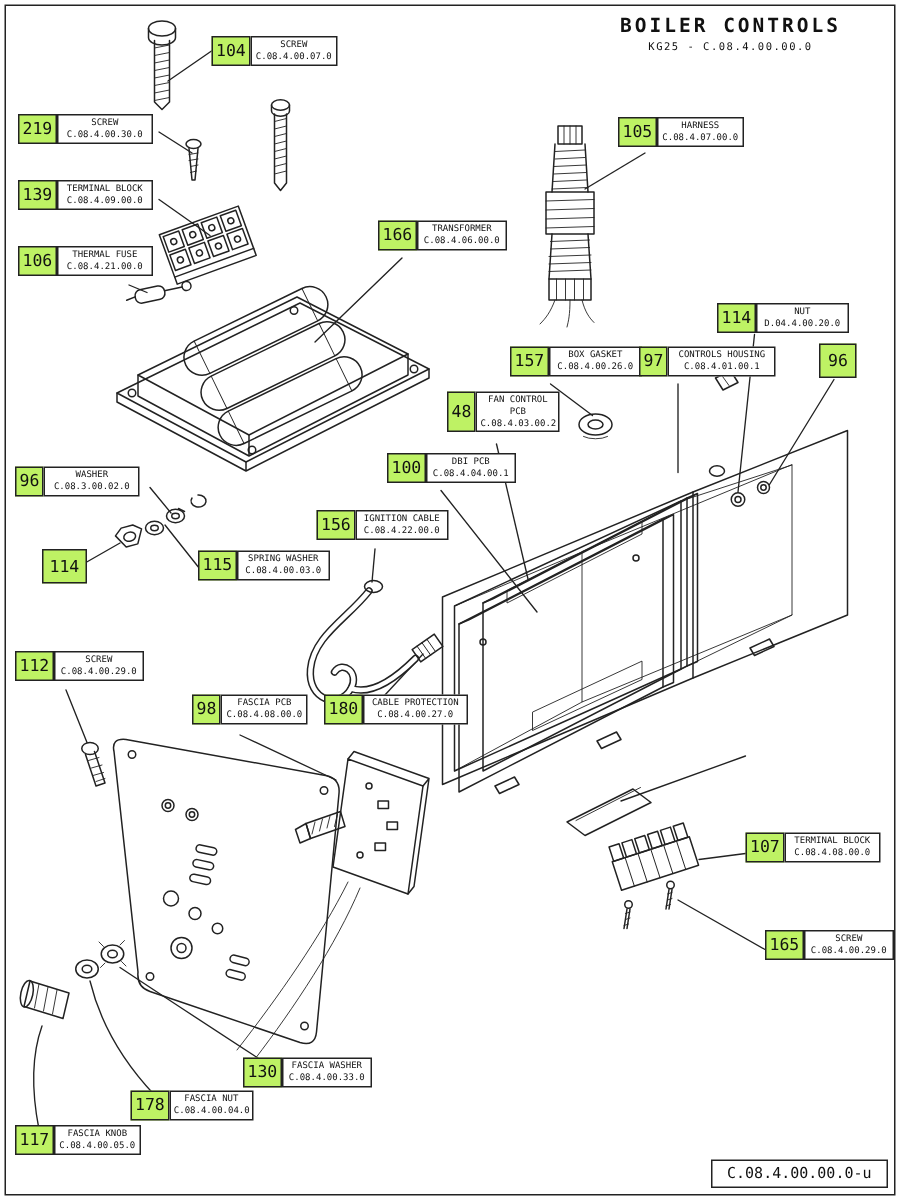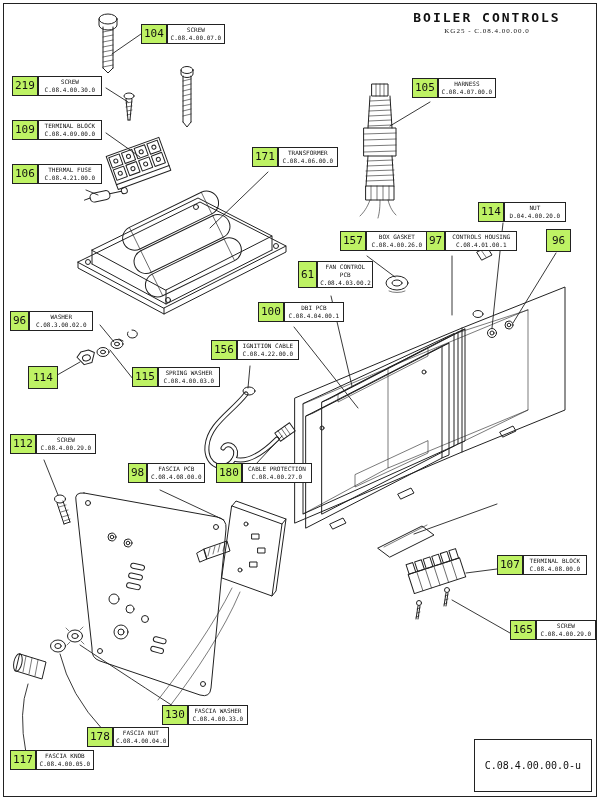--- a/index.html
+++ b/index.html
@@ -8,23 +8,23 @@
   .frame{position:absolute;inset:3px;border:1px solid #222;}
   svg.draw{position:absolute;left:0;top:0;}
   svg.draw *{stroke:#222;fill:none;stroke-width:1;stroke-linecap:round;stroke-linejoin:round;}
   svg.draw .thin{stroke-width:0.6;}
   svg.draw .lead{stroke-width:0.9;}
   svg.draw .cable{stroke-width:5;}
   svg.draw .cablecore{stroke:#fff;stroke-width:3;}
   .titleblock{position:absolute;right:18px;top:10px;width:190px;text-align:center;}
   .t1{font-size:13px;font-weight:bold;letter-spacing:2px;white-space:nowrap;}
   .t2{font-size:12px;font-weight:bold;letter-spacing:3px;margin-top:1px;}
-  .t3{font-size:7px;margin-top:2px;letter-spacing:1px;font-family:Liberation Serif, serif;}
+  .t3{font-size:7px;margin-top:2px;letter-spacing:1px;}
   .footerbox{position:absolute;right:8px;bottom:8px;border:1px solid #222;
-             padding:20px 10px;font-size:10px;background:#fff;}
+             padding:3px 10px;font-size:10px;background:#fff;}
   .label{position:absolute;display:flex;align-items:stretch;z-index:5;}
   .label .num{border:1px solid #222;background:#bef264;font-size:11px;padding:1px 2px;
               display:flex;align-items:center;justify-content:center;}
   .label .txt{border:1px solid #222;background:#fff;font-size:6px;line-height:1.3;
               text-align:center;padding:1px 2px;display:flex;flex-direction:column;
               justify-content:center;}
   .label .pname{text-transform:uppercase;word-break:normal;}
 </style>
 </head>
 <body>
@@ -307,37 +307,37 @@
 
   <div class="label" style="left:12px;top:76px">
     <div class="num">219</div>
     <div class="txt" style="width:58px">
       <div class="pname">SCREW</div>
       <div class="pcode">C.08.4.00.30.0</div>
     </div>
   </div>
 
   <div class="label" style="left:12px;top:120px">
-    <div class="num">109</div>
+    <div class="num">139</div>
     <div class="txt" style="width:58px">
       <div class="pname">TERMINAL BLOCK</div>
       <div class="pcode">C.08.4.09.00.0</div>
     </div>
   </div>
 
   <div class="label" style="left:12px;top:164px">
     <div class="num">106</div>
     <div class="txt" style="width:58px">
       <div class="pname">THERMAL FUSE</div>
       <div class="pcode">C.08.4.21.00.0</div>
     </div>
   </div>
 
   <div class="label" style="left:252px;top:147px">
-    <div class="num">171</div>
+    <div class="num">166</div>
     <div class="txt" style="width:54px">
       <div class="pname">TRANSFORMER</div>
       <div class="pcode">C.08.4.06.00.0</div>
     </div>
   </div>
 
   <div class="label" style="left:412px;top:78px">
     <div class="num">105</div>
     <div class="txt" style="width:52px">
       <div class="pname">HARNESS</div>
@@ -367,21 +367,21 @@
       <div class="pname">CONTROLS HOUSING</div>
       <div class="pcode">C.08.4.01.00.1</div>
     </div>
   </div>
 
   <div class="label" style="left:546px;top:229px">
     <div class="num" style="padding:4px 5px">96</div>
   </div>
 
   <div class="label" style="left:298px;top:261px">
-    <div class="num">61</div>
+    <div class="num">48</div>
     <div class="txt" style="width:50px">
       <div class="pname">FAN CONTROL PCB</div>
       <div class="pcode">C.08.4.03.00.2</div>
     </div>
   </div>
 
   <div class="label" style="left:258px;top:302px">
     <div class="num">100</div>
     <div class="txt" style="width:54px">
       <div class="pname">DBI PCB</div>

